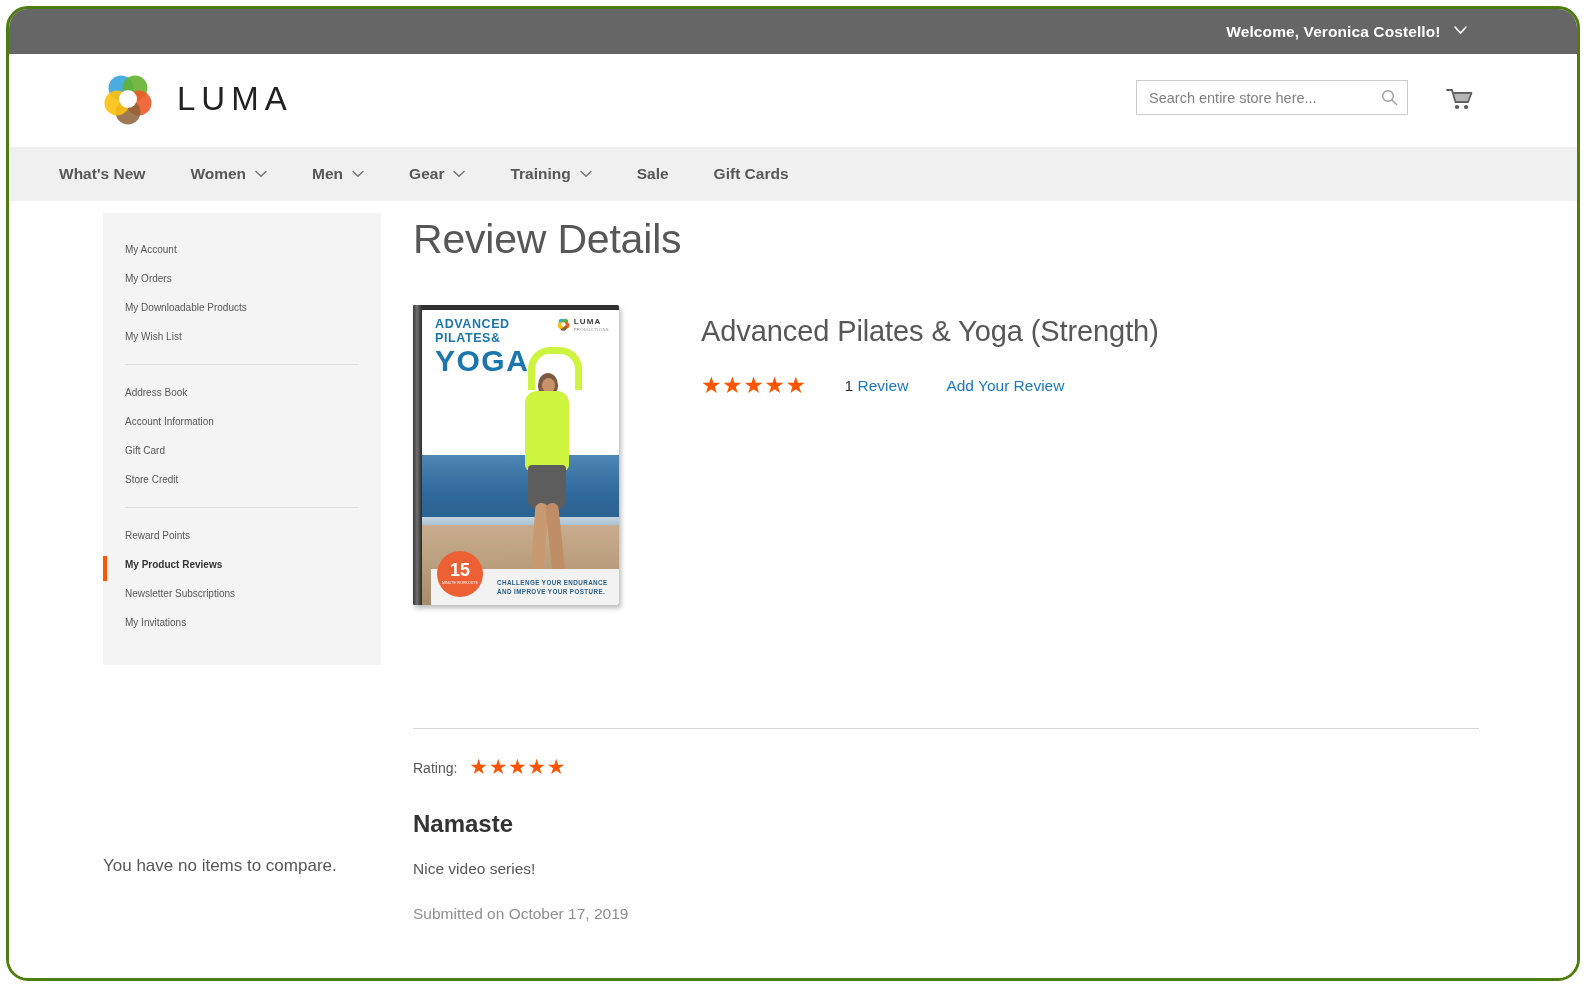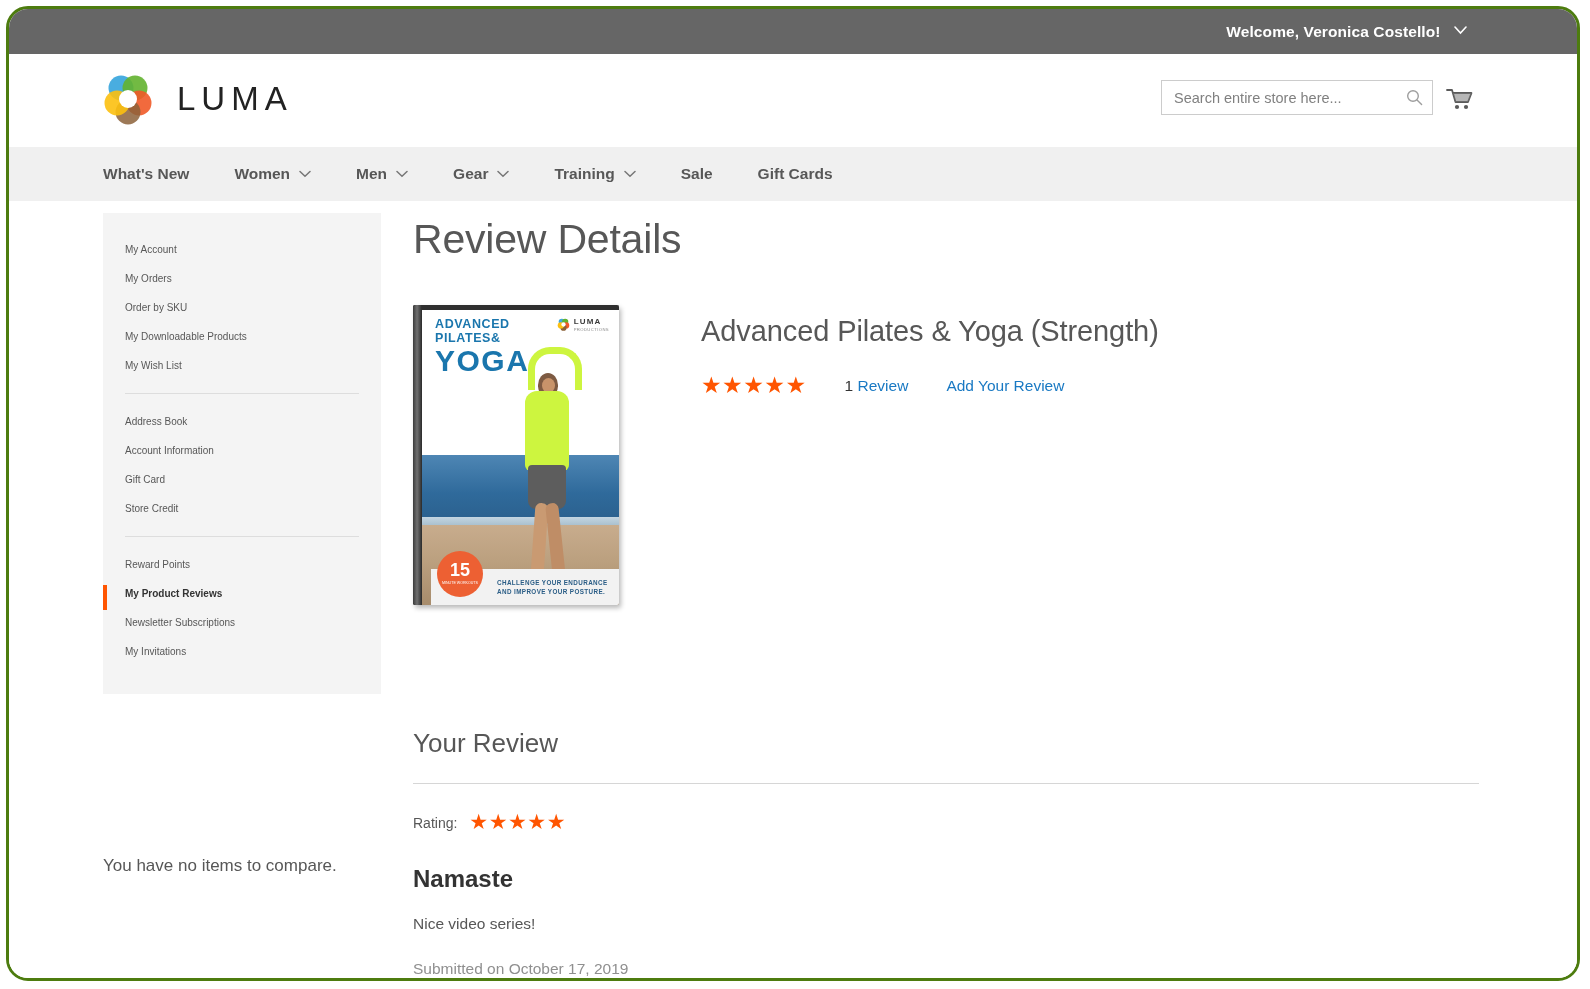--- a/index.html
+++ b/index.html
@@ -70,21 +70,21 @@
   .logo-mark { width: 54px; height: 54px; display: block; }
   .logo-text {
     font-size: 33px;
     letter-spacing: 6px;
     color: #222222;
     font-weight: 400;
   }
 
   .search-wrap {
     position: absolute;
-    right: 144px;
+    right: 169px;
     top: 26px;
     width: 272px;
     height: 35px;
     border: 1px solid #cccccc;
     background: #ffffff;
     box-sizing: border-box;
     display: flex;
     align-items: center;
     justify-content: center;
   }
@@ -119,21 +119,21 @@
     cursor: pointer;
     display: flex; align-items: center; justify-content: center;
   }
 
   
   .navbar {
     height: 54px;
     background: #f0f0f0;
     display: flex;
     align-items: center;
-    padding-left: 94px;
+    padding-left: 50px;
     box-sizing: border-box;
   }
   .nav-item {
     display: flex;
     align-items: center;
     gap: 9px;
     margin-right: 45px;
     font-size: 15.5px;
     font-weight: bold;
     color: #575757;
@@ -536,21 +536,20 @@
     <div class="nav-item">
       <span>Gift Cards</span>
     </div>
   </div>
 
   <div class="page-body">
 
     <div class="sidebar">
       <div class="side-item"><span>My Account</span></div>
       <div class="side-item"><span>My Orders</span></div>
-      <div class="side-item"><span>Order by SKU</span></div>
       <div class="side-item"><span>My Downloadable Products</span></div>
       <div class="side-item"><span>My Wish List</span></div>
 
       <div class="side-sep"></div>
 
       <div class="side-item"><span>Address Book</span></div>
       <div class="side-item"><span>Account Information</span></div>
       <div class="side-item"><span>Gift Card</span></div>
       <div class="side-item"><span>Store Credit</span></div>
 
@@ -632,21 +631,20 @@
             <a class="review-link">
               <span class="review-count">1</span>
               <span>Review</span>
             </a>
             <a class="review-link">Add Your Review</a>
           </div>
         </div>
       </div>
 
       <div class="your-review">
-        <h3 class="yr-title">Your Review</h3>
         <div class="yr-rule"></div>
 
         <div class="rating-line">
           <span class="rating-label">Rating:</span>
           <span class="stars-sm">★★★★★</span>
         </div>
 
         <div class="review-heading">Namaste</div>
         <div class="review-body">Nice video series!</div>
         <div class="review-date">Submitted on October 17, 2019</div>

